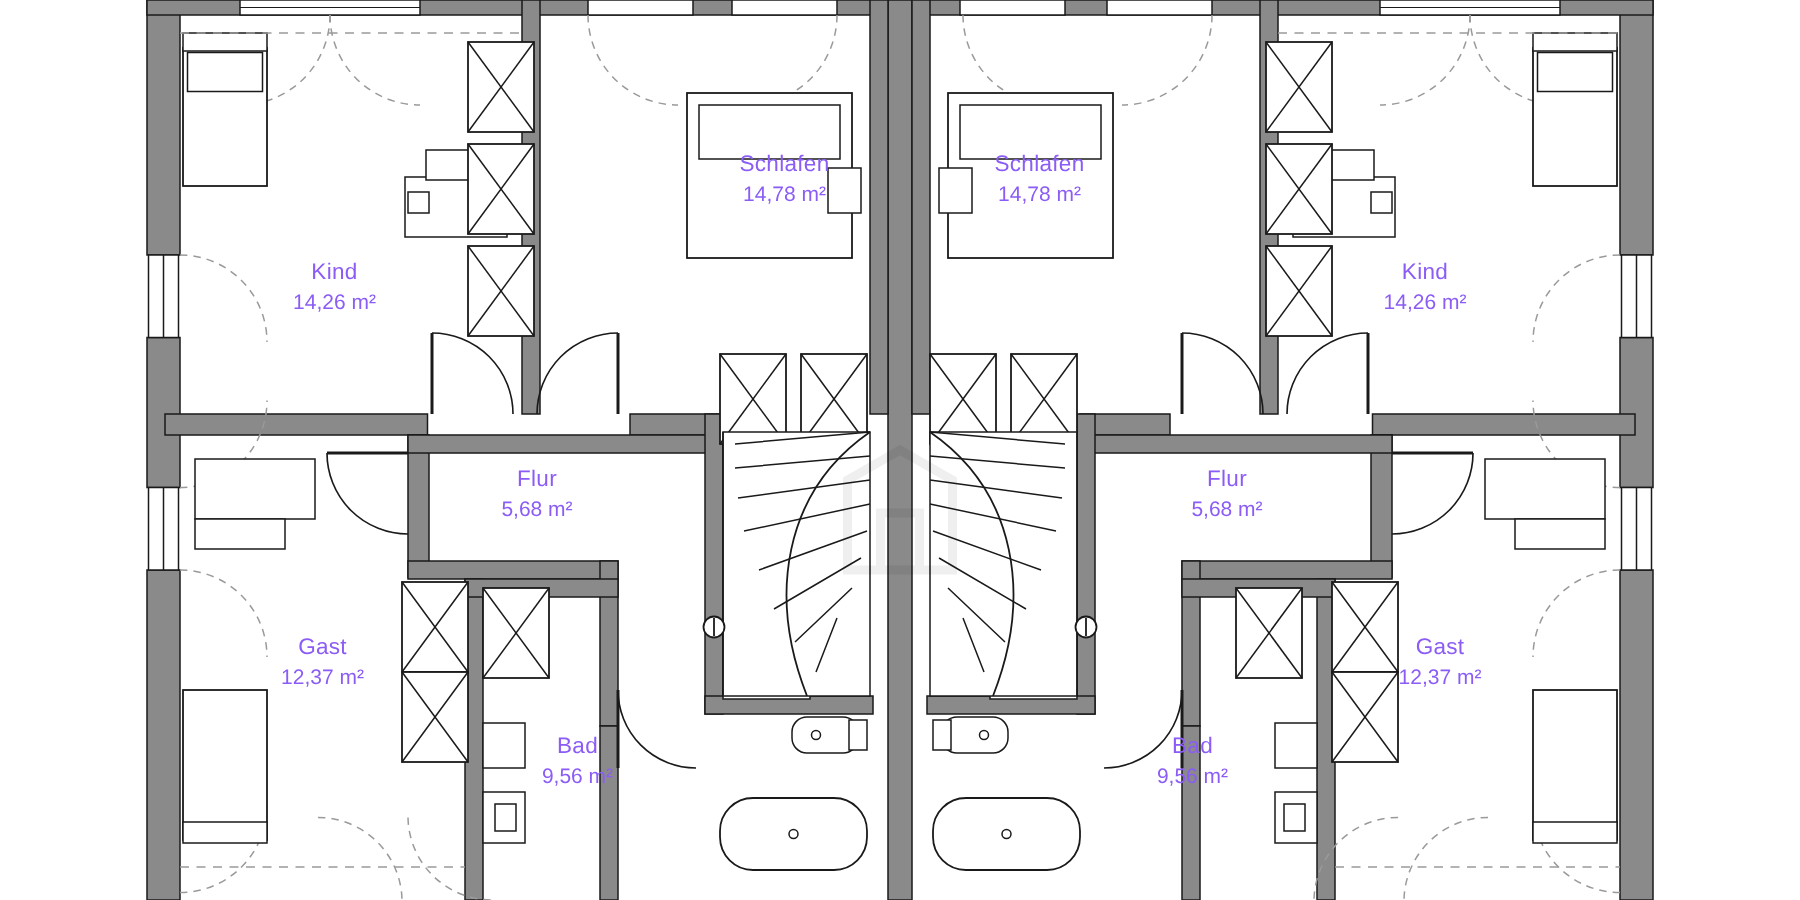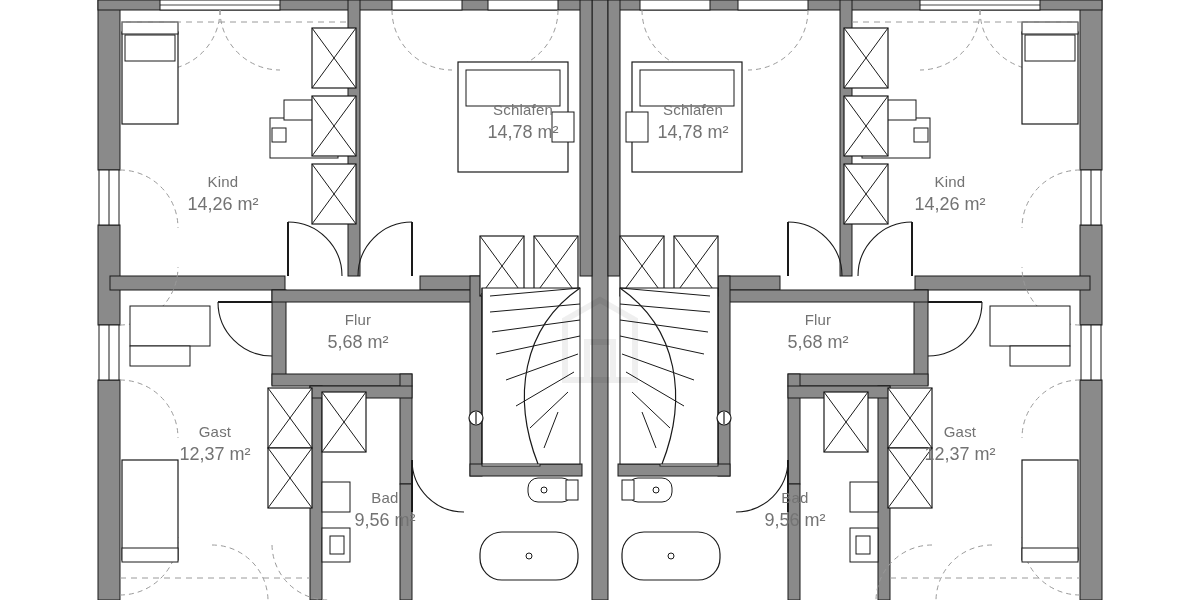--- a/index.html
+++ b/index.html
@@ -1,21 +1,21 @@
 <!DOCTYPE html>
 <html><head>
 <meta charset="utf-8">
 <style>
   html,body{margin:0;padding:0;background:#ffffff;}
   body{width:1200px;height:600px;overflow:hidden;font-family:"Liberation Sans",sans-serif;}
   #plan{position:relative;width:1200px;height:600px;background:#ffffff;}
   svg{display:block;}
-  .room-label{position:absolute;text-align:center;color:#737373;font-family:"Liberation Sans",sans-serif;line-height:1.35;pointer-events:none;}
+  .room-label{position:absolute;text-align:center;color:#8b5cf6;font-family:"Liberation Sans",sans-serif;line-height:1.35;pointer-events:none;}
   .room-label .name{font-size:15px;letter-spacing:.2px;}
-  .room-label .area{font-size:18px;}
+  .room-label .area{font-size:14px;}
   .wm{position:absolute;left:545px;top:290px;width:110px;height:110px;opacity:.06;}
 </style>
 </head>
 <body>
 
 <div id="plan">
 
   <svg width="1200" height="600" viewBox="0 0 1200 600">
     <defs>
       <g id="bed">

